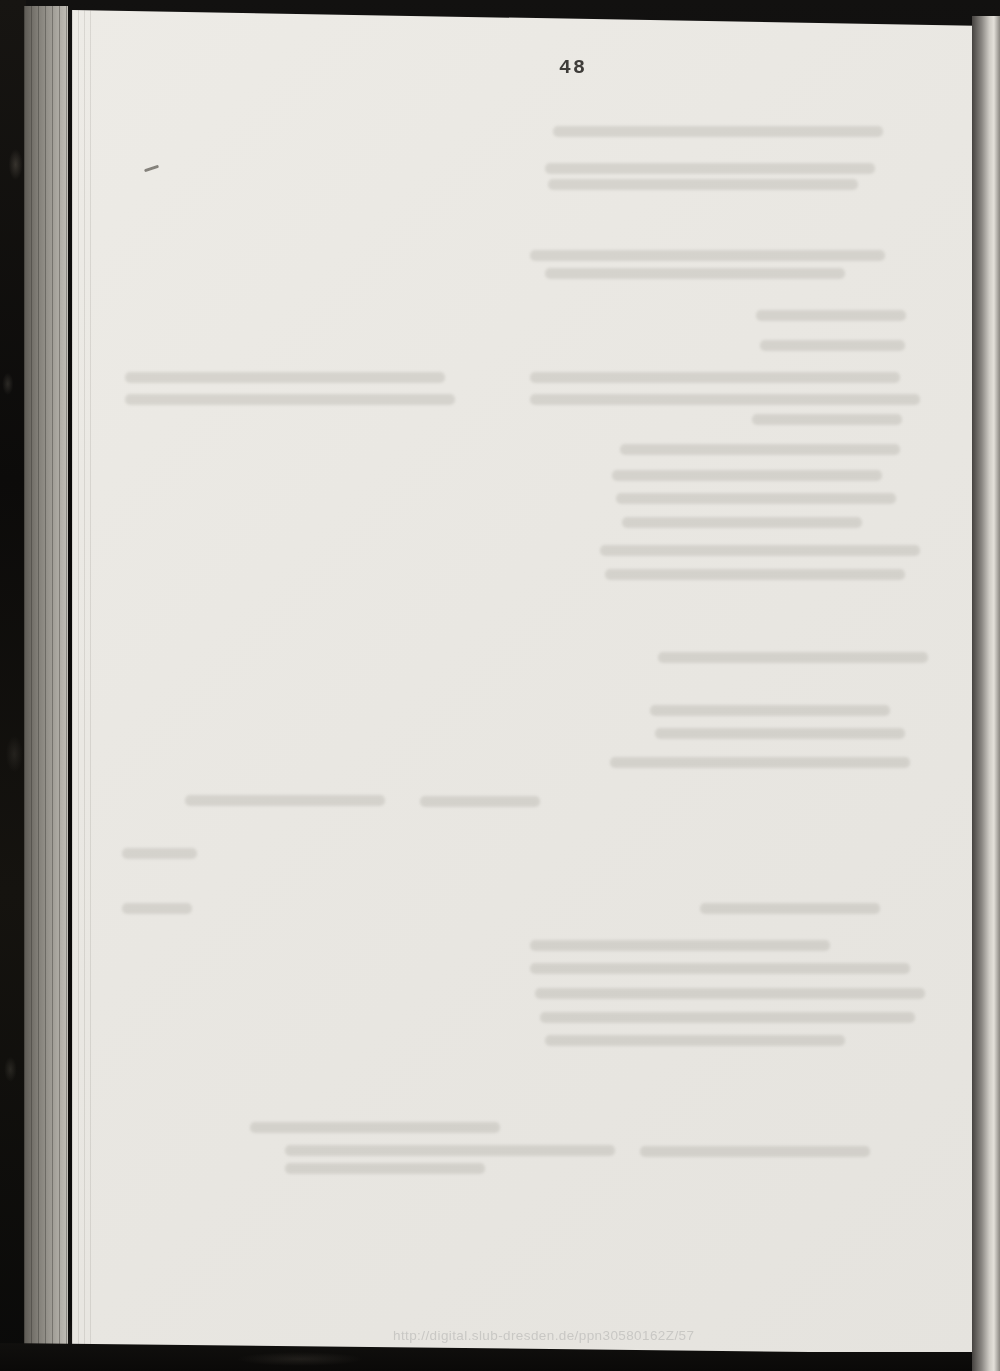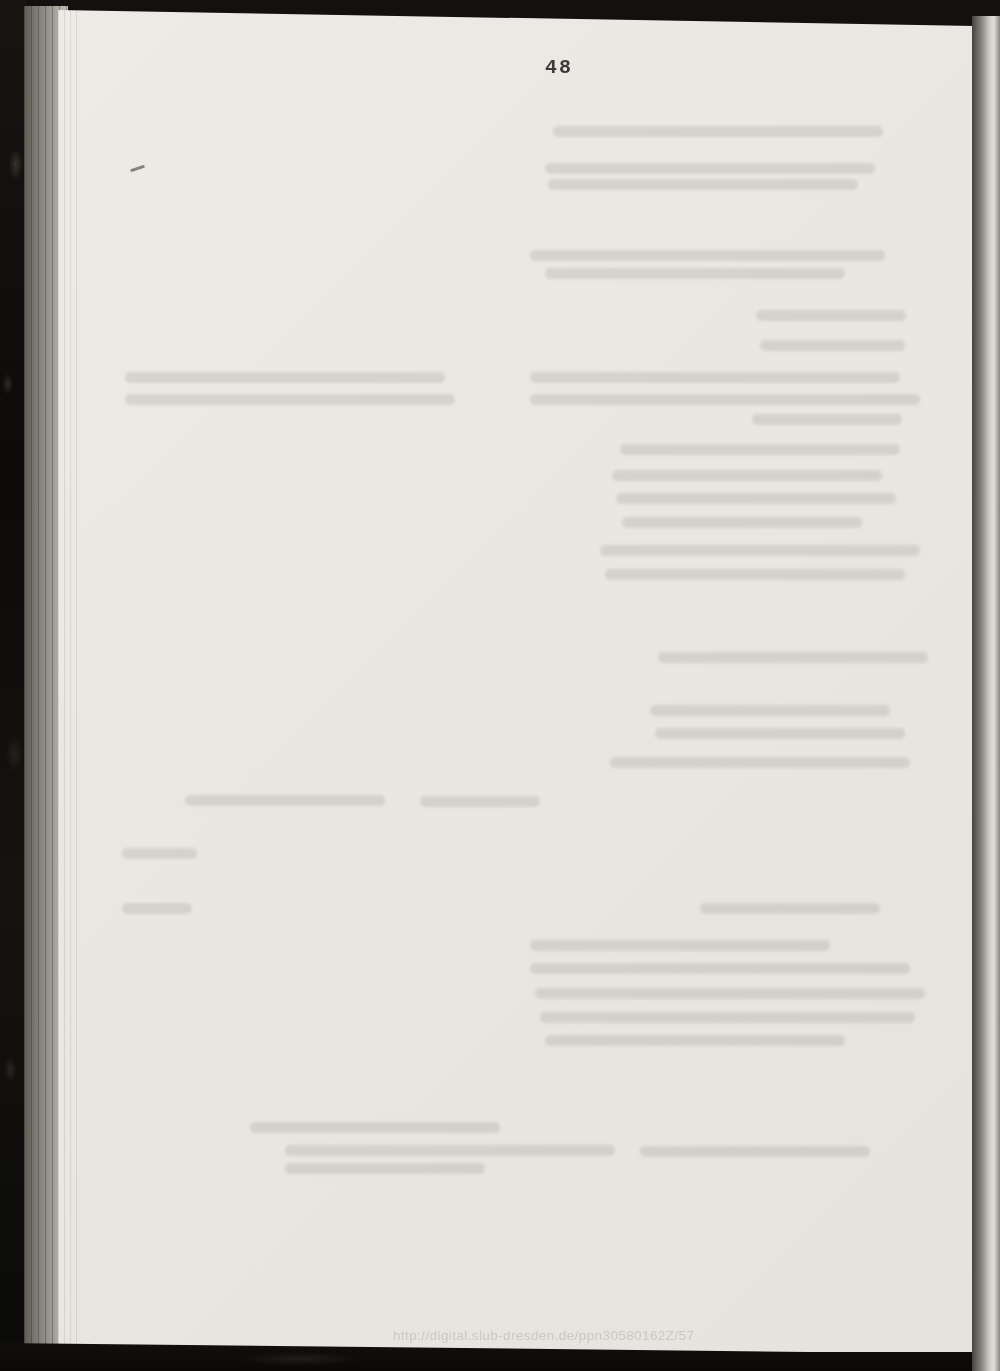--- a/index.html
+++ b/index.html
@@ -43,21 +43,21 @@
 
   
   .edge-right-pages {
     position:absolute; left:972px; top:16px; width:28px; height:1355px;
     background:linear-gradient(90deg,#45423f,#8b8883 35%,#cfccc5 62%,#e3e0d9 78%,#8a8781);
     z-index:4;
   }
 
   
   .page {
-    position:absolute; left:58px; top:0; width:917px; height:1352px;
+    position:absolute; left:72px; top:0; width:917px; height:1352px;
     background:
       linear-gradient(135deg,#edebe6 0%,#e9e7e2 45%,#e5e3de 100%);
     clip-path:polygon(0 10px, 100% 26px, 100% 1352px, 0 1352px);
     z-index:2;
   }
   
   .page::before {
     content:""; position:absolute; left:0; top:0; width:20px; height:100%;
     background:repeating-linear-gradient(90deg, rgba(120,116,108,.35) 0 1px, transparent 1px 6px);
     opacity:.5;

